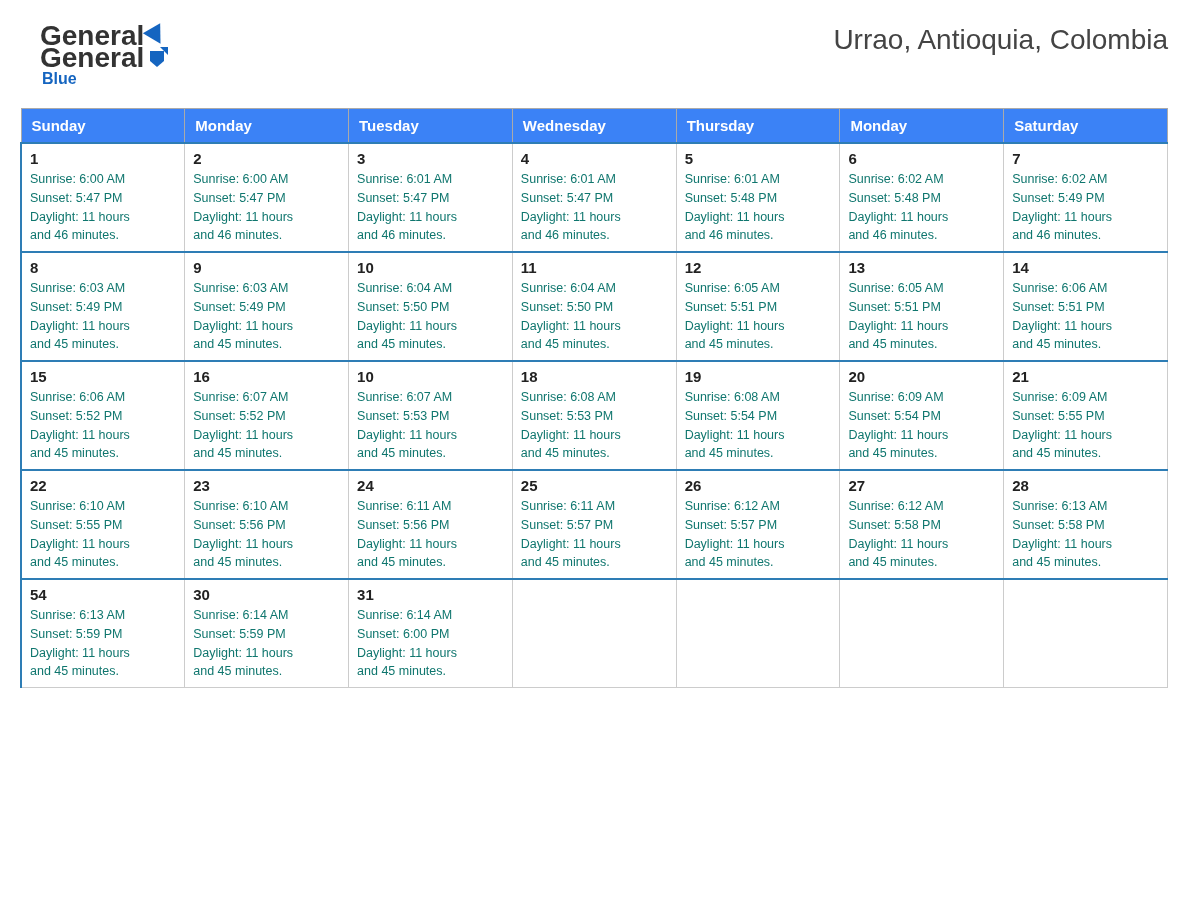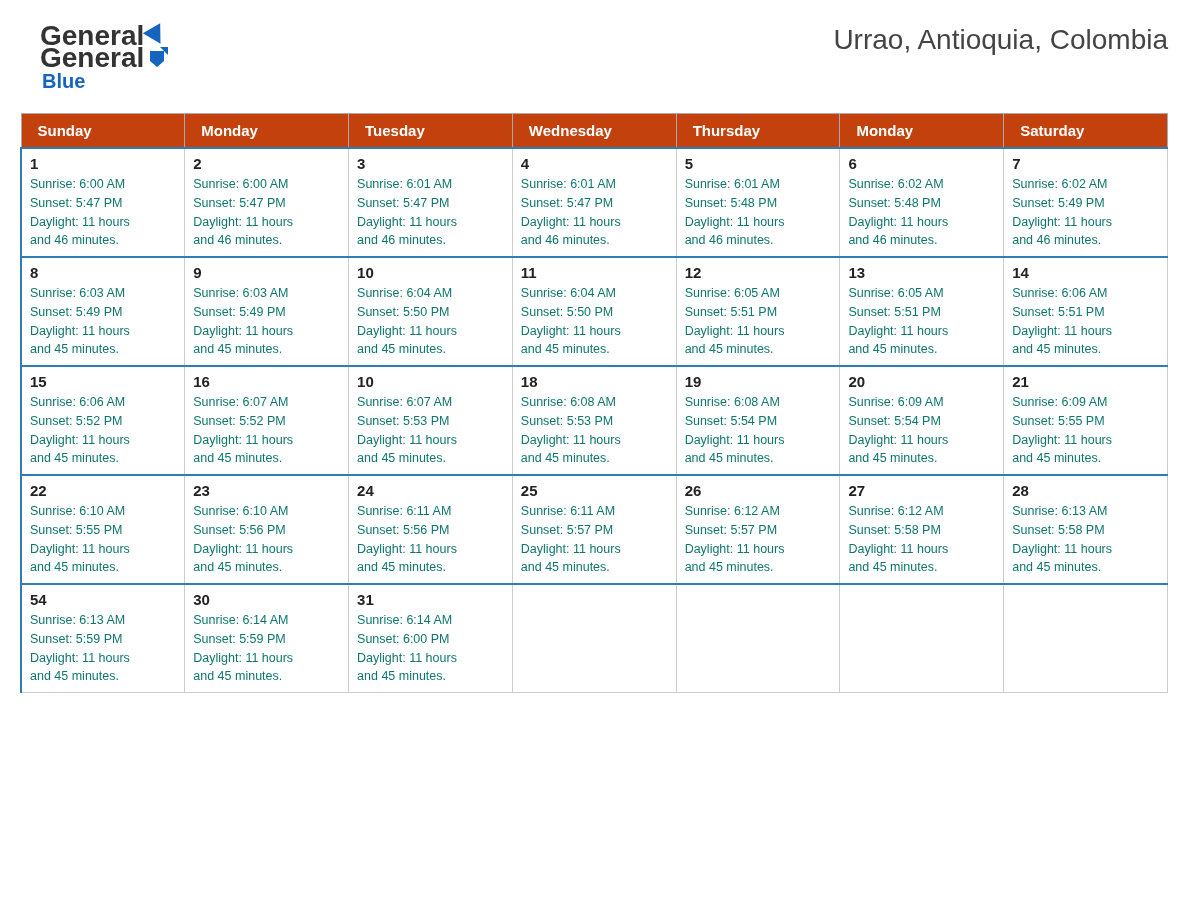--- a/index.html
+++ b/index.html
@@ -36,21 +36,21 @@
       border-left: 10px solid transparent;
       border-right: 10px solid transparent;
       border-top: 18px solid #1565c0;
       display: inline-block;
       margin-left: 2px;
       margin-right: 4px;
       transform: rotate(-30deg);
       vertical-align: middle;
     }
     .logo-underline {
-      font-size: 20px;
+      font-size: 16px;
       font-weight: bold;
       color: #1565c0;
       margin-top: -4px;
       margin-left: 2px;
     }
     .title-block {
       text-align: right;
     }
     .main-title {
       font-size: 52px;
@@ -62,25 +62,25 @@
       font-size: 28px;
       color: #444;
       margin-top: 4px;
     }
     .calendar {
       width: 100%;
       border-collapse: collapse;
       border: 1px solid #aaa;
     }
     .calendar th {
-      background-color: #c2410c;
+      background-color: #3b82f6;
       color: #fff;
       font-size: 15px;
       font-weight: bold;
-      padding: 8px 16px;
+      padding: 8px 10px;
       text-align: left;
       border: 1px solid #aaa;
     }
     .calendar td {
       vertical-align: top;
       padding: 6px 8px;
       border: 1px solid #ccc;
       width: 14.28%;
       font-size: 13px;
       color: #222;

